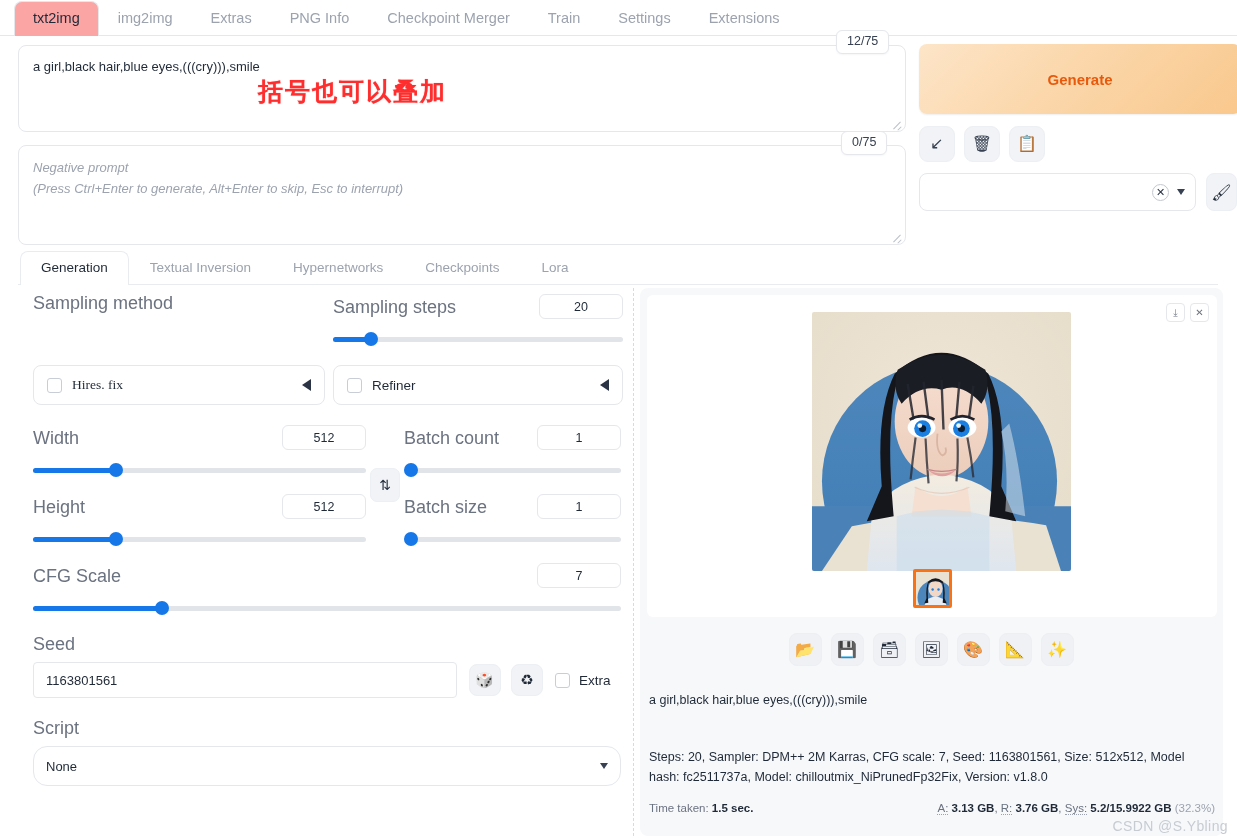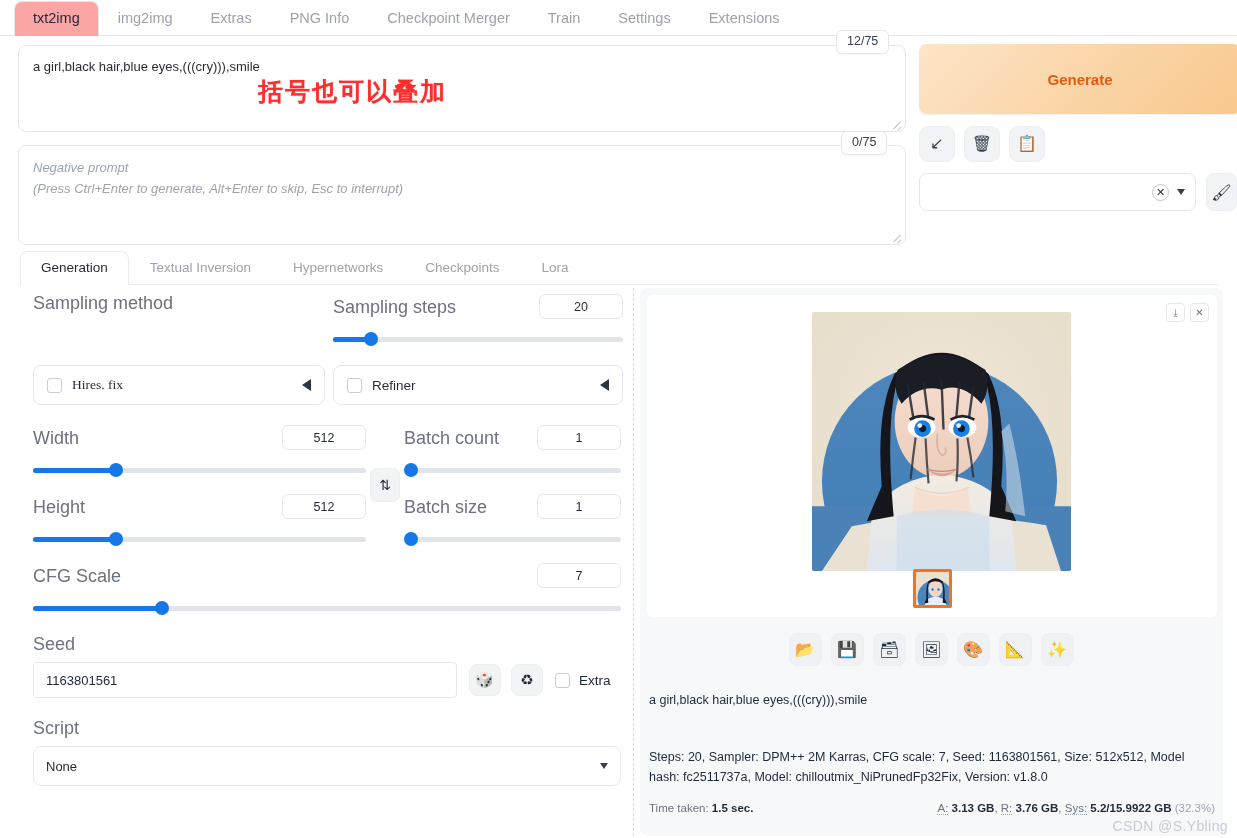--- a/index.html
+++ b/index.html
@@ -436,21 +436,21 @@
         <div class="icon-btn" style="margin-left:10px;">
           <span class="emoji">♻</span>
         </div>
         <span class="chk" style="margin-left:12px;"></span>
         <span style="font-size:13.5px; color:#1f2937; margin-left:9px;">Extra</span>
       </div>
     </div>
 
     <div style="margin-top:21px;">
       <div class="lbl">Script</div>
-      <div class="sel-box" style="width:588px; margin-top:9px;">
+      <div class="sel-box" style="width:588px; margin-top:9px;border-radius:14px;">
         <span>None</span>
         <span class="caret-dn"></span>
       </div>
     </div>
   </div>
 
   <div class="divider"></div>
 
   <div class="results">
 

